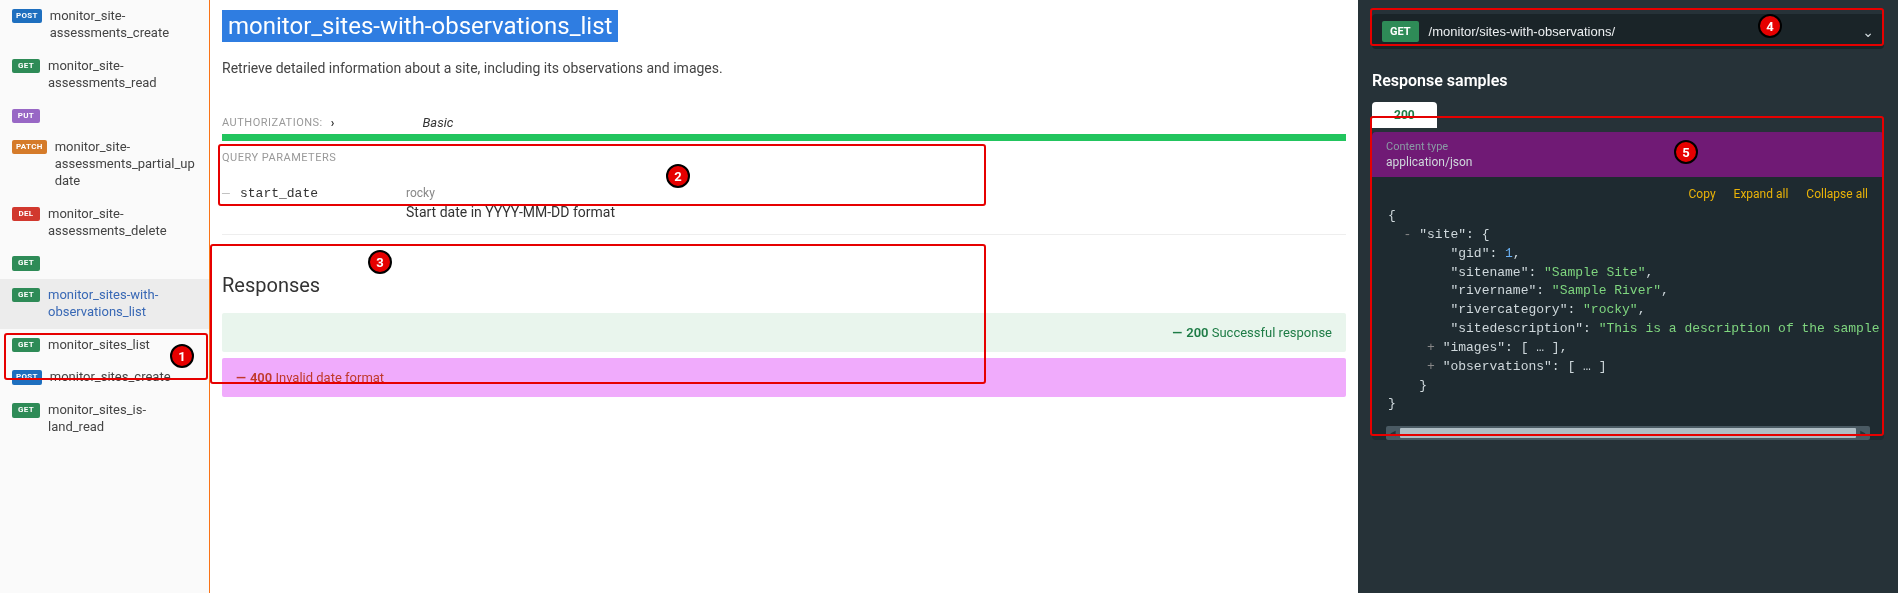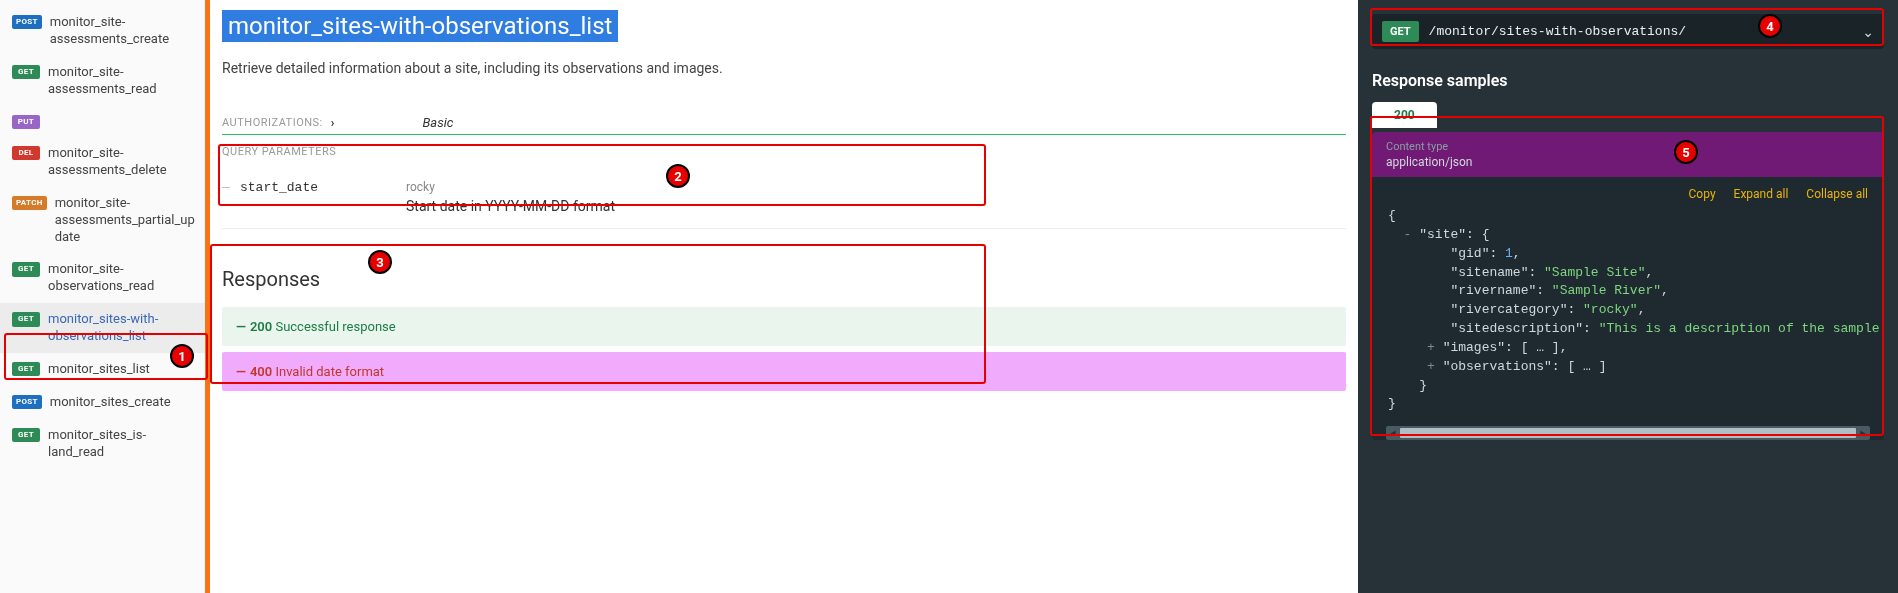--- a/index.html
+++ b/index.html
@@ -1,62 +1,62 @@
 <!DOCTYPE html>
 <html><head>
 <meta charset="utf-8">
 <style>
 * { margin: 0; padding: 0; box-sizing: border-box; }
 body { font-family: -apple-system, BlinkMacSystemFont, "Segoe UI", Roboto, sans-serif; font-size: 13px; color: #333; background: #fff; width: 1898px; height: 593px; overflow: hidden; }
 .layout { display: flex; height: 593px; }
-.sidebar { width: 210px; background: #fafafa; border-right: 5px solid #f97316; overflow-y: auto; padding-top: 6px; }
+.sidebar { width: 210px; background: #fafafa; border-right: 1px solid #f97316; overflow-y: auto; }
 .middle { flex: 1; background: #fff; overflow-y: auto; padding: 10px 12px 20px 12px; position: relative; }
 .right { width: 540px; background: #263238; color: #cfd8dc; padding: 14px 14px; overflow-y: auto; position: relative; }
 
 
 .nav-item { display: flex; align-items: flex-start; gap: 8px; padding: 8px 10px 8px 12px; font-size: 13px; color: #444; cursor: pointer; line-height: 1.3; }
 .nav-item.active { background: #ececec; }
 .nav-item.active .nav-label { color: #3868b5; }
 .badge { display: inline-block; font-size: 8px; font-weight: 700; color: #fff; padding: 2px 4px; border-radius: 2px; min-width: 28px; text-align: center; letter-spacing: 0.3px; margin-top: 1px; flex-shrink: 0; }
 .badge.get { background: #2e8b57; }
 .badge.post { background: #1e6fbf; }
 .badge.put { background: #9867c5; }
 .badge.patch { background: #d57b2a; }
 .badge.del { background: #d1382e; }
 .nav-label { word-break: break-word; }
 
 
 .op-title { display: inline-block; background: #2f7de1; color: #fff; font-size: 24px; font-weight: 400; padding: 2px 6px; margin-bottom: 18px; }
 .op-desc { font-size: 14px; color: #444; margin-bottom: 39px; }
-.auth-row { display: flex; align-items: center; gap: 8px; border-bottom: 1px solid #22c55e; padding-bottom: 4px; margin-bottom: 10px; }
+.auth-row { display: flex; align-items: center; gap: 8px; border-bottom: 7px solid #22c55e; padding-bottom: 4px; margin-bottom: 10px; }
 .auth-label { font-size: 11px; color: #999; letter-spacing: 0.5px; }
 .chevron { font-size: 12px; font-weight: bold; color: #333; }
 .auth-value { margin-left: 80px; font-style: italic; font-size: 13px; }
 .section-label { font-size: 11px; color: #999; letter-spacing: 0.5px; margin-bottom: 8px; }
 .param-row { display: flex; padding: 14px 0 14px 18px; border-bottom: 1px solid #eee; }
 .param-name { width: 166px; font-family: "Courier New", monospace; font-size: 13px; position: relative; }
 .param-name::before { content: '—'; position: absolute; left: -18px; color: #bbb; }
 .param-meta { flex: 1; }
 .param-type { color: #888; font-size: 12px; margin-bottom: 4px; }
 .param-desc { font-size: 14px; color: #333; }
 .responses-h { font-size: 20px; font-weight: 400; margin: 38px 0 16px 0; }
 .resp-row { padding: 12px 14px; font-size: 13px; border-radius: 2px; margin-bottom: 6px; }
-.resp-row.ok { background: #e9f5ed; color: #1e7c46; }
+.resp-row.ok { background: #e9f5ed; color: #1e7c46; text-align: right; }
 .resp-row.err { background: #f0abfc; color: #c0392b; }
 .resp-code { font-weight: 600; }
 .resp-dash { font-weight: bold; margin-right: 4px; }
 
 
 .redbox { position: absolute; border: 2.5px solid #e60000; border-radius: 3px; pointer-events: none; }
 .rednum { position: absolute; width: 24px; height: 24px; border-radius: 50%; background: #e60000; border: 2px solid #000; color: #fff; font-weight: bold; font-size: 13px; display: flex; align-items: center; justify-content: center; pointer-events: none; }
 
 
 .endpoint-bar { background: #1a2428; border-radius: 4px; padding: 7px 10px; display: flex; align-items: center; gap: 10px; margin-bottom: 22px; position: relative; }
 .method-badge { background: #2e8b57; color: #fff; font-size: 11px; font-weight: 700; padding: 4px 8px; border-radius: 2px; }
-.endpoint-path { font-family: Liberation Mono, monospace; font-size: 13px; color: #eceff1; flex: 1; }
+.endpoint-path { font-family: Liberation Sans, sans-serif; font-size: 13px; color: #eceff1; flex: 1; }
 .endpoint-chevron { color: #cfd8dc; font-size: 14px; }
 .samples-h { color: #fff; font-size: 16px; font-weight: 600; margin-bottom: 12px; }
 .status-tab { display: inline-block; background: #fff; color: #1e7c46; font-weight: 700; font-size: 12px; padding: 6px 22px; border-radius: 4px 4px 0 0; margin-bottom: 0; }
 .sample-body { background: #1e2a30; border-radius: 4px; padding: 0; margin-top: 4px; }
 .ct-bar { background: #701a75; padding: 8px 14px; border-radius: 4px 4px 0 0; }
 .ct-label { font-size: 11px; color: #8a9ba5; }
 .ct-value { font-size: 12px; color: #cfd8dc; margin-top: 2px; }
 .json-tools { display: flex; justify-content: flex-end; gap: 18px; padding: 10px 16px 0 16px; font-size: 12px; color: #eab308; }
 .json-tools span { cursor: pointer; }
 pre.json { font-family: "Courier New", monospace; font-size: 13px; line-height: 1.45; padding: 6px 16px 12px 16px; color: #cfd8dc; white-space: pre; overflow-x: hidden; }
@@ -82,30 +82,29 @@
         <span class="nav-label">monitor_site-assessments_create</span>
       </div>
       <div class="nav-item">
         <span class="badge get">GET</span>
         <span class="nav-label">monitor_site-assessments_read</span>
       </div>
       <div class="nav-item">
         <span class="badge put">PUT</span>
       </div>
       <div class="nav-item">
+        <span class="badge patch">PATCH</span>
+        <span class="nav-label">monitor_site-assessments_partial_update</span>
+      </div>
+      <div class="nav-item">
         <span class="badge del">DEL</span>
         <span class="nav-label">monitor_site-assessments_delete</span>
       </div>
       <div class="nav-item">
-        <span class="badge patch">PATCH</span>
-        <span class="nav-label">monitor_site-assessments_partial_update</span>
-      </div>
-      <div class="nav-item">
-        <span class="badge get">GET</span>
-        <span class="nav-label">monitor_site-observations_read</span>
+        <span class="badge get">GET</span>
       </div>
       <div class="nav-item active">
         <span class="badge get">GET</span>
         <span class="nav-label">monitor_sites-with-observations_list</span>
       </div>
       <div class="nav-item">
         <span class="badge get">GET</span>
         <span class="nav-label">monitor_sites_list</span>
       </div>
       <div class="nav-item">

